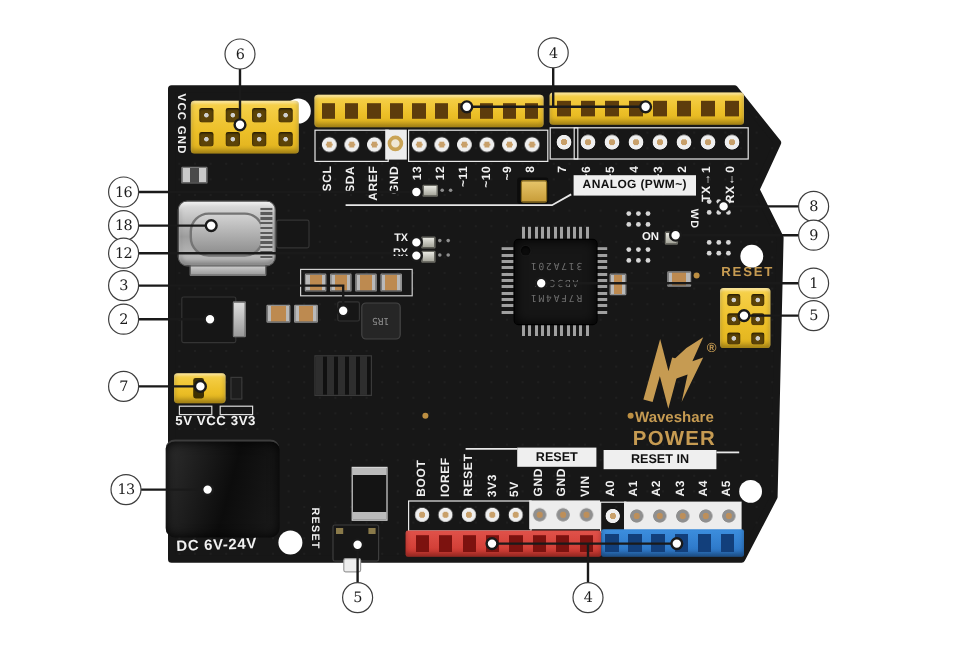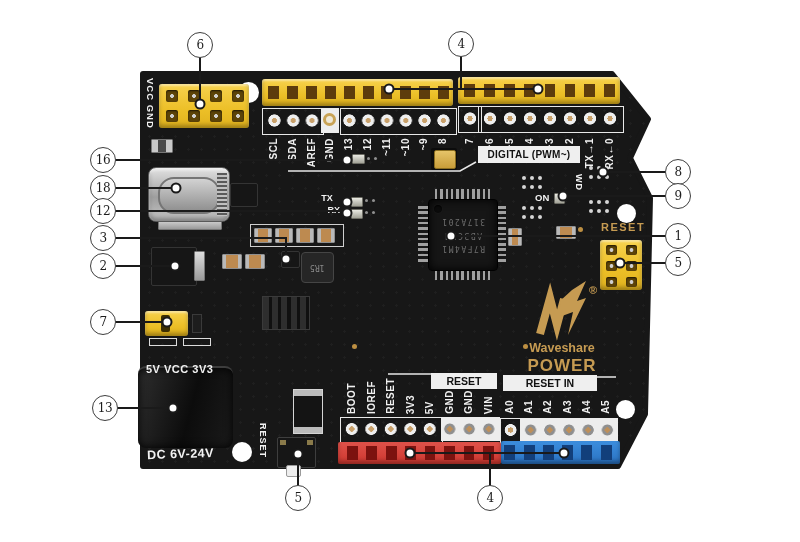--- a/index.html
+++ b/index.html
@@ -119,39 +119,39 @@
       <span class="pl pl-t" style="left: 484px;">~6</span>
       <span class="pl pl-t" style="left: 504px;">~5</span>
       <span class="pl pl-t" style="left: 524px;">4</span>
       <span class="pl pl-t" style="left: 544px;">~3</span>
       <span class="pl pl-t" style="left: 564px;">2</span>
       <span class="pl pl-t" style="left: 584px;">TX→1</span>
       <span class="pl pl-t" style="left: 604px;">RX←0</span>
     </div>
 
   <div class="boxlabel" style="z-index:9;left:478px;top:146px;width:102px;height:17px;font-size:10px;letter-spacing:.3px;">
-    <span>DIGITAL (PWM~)</span>
+    <span>ANALOG (PWM~)</span>
   </div>
 
   <div class="abs" style="z-index:8;left:148px;top:167px;width:80px;height:53px;border-radius:8px;border:1px solid #5a5a5a;background:linear-gradient(180deg,#e2e2e2,#9e9e9e 55%,#c4c4c4);box-shadow:inset 0 2px 3px rgba(255,255,255,.6),inset 0 -3px 4px rgba(0,0,0,.35);">
     <div class="abs" style="left:9px;top:9px;width:58px;height:33px;border-radius:16px;border:2px solid #757575;background:linear-gradient(#d2d2d2,#8d8d8d);"></div>
     <div class="abs" style="left:68px;top:5px;width:10px;height:43px;background:repeating-linear-gradient(180deg,#5a5a5a 0 2px,#c0c0c0 2px 4px);"></div>
   </div>
   <div class="sil" style="z-index:7;left:158px;top:218px;width:62px;height:10px;"></div>
 
   <div class="blk" style="z-index:8;left:151px;top:247px;width:44px;height:37px;"></div>
   <div class="sil" style="z-index:8;left:194px;top:251px;width:9px;height:28px;"></div>
 
   <div class="yellow" style="z-index:8;left:145px;top:311px;width:43px;height:25px;">
     <div class="abs" style="left:16px;top:4px;width:9px;height:17px;background:#3d2f02;border-radius:2px;"></div>
   </div>
   <div class="abs" style="z-index:8;left:192px;top:314px;width:8px;height:17px;background:#1d1d1d;border:1px solid #3a3a3a;"></div>
   <div class="abs" style="z-index:8;left:149px;top:338px;width:26px;height:6px;border:1px solid #dcdcdc;"></div>
   <div class="abs" style="z-index:8;left:183px;top:338px;width:26px;height:6px;border:1px solid #dcdcdc;"></div>
-  <div class="silk" style="z-index:9;left:146px;top:363px;font-size:11px;letter-spacing:.5px;">5V VCC 3V3</div>
+  <div class="silk" style="z-index:9;left:146px;top:345px;font-size:11px;letter-spacing:.5px;">5V VCC 3V3</div>
 
   <div class="abs" style="z-index:8;left:138px;top:366px;width:95px;height:80px;border-radius:8px;background:linear-gradient(105deg,#2e2e2e,#0c0c0c 55%,#1b1b1b);border-top:2px solid #3d3d3d;box-shadow:inset 0 0 10px #000;"></div>
   <div class="silk" style="z-index:9;left:147px;top:447px;font-size:12.5px;transform:rotate(-2deg);letter-spacing:.5px;">DC 6V-24V</div>
 
   <div class="silk vdown" style="z-index:9;left:258px;top:423px;font-size:9px;letter-spacing:1px;">RESET</div>
   <div class="blk" style="z-index:8;left:277px;top:437px;width:37px;height:29px;border:1px solid #3e3e3e;">
     <div class="abs" style="left:2px;top:2px;width:6px;height:5px;background:#8a7a4a;"></div>
     <div class="abs" style="right:2px;top:2px;width:6px;height:5px;background:#8a7a4a;"></div>
   </div>
   <div class="abs" style="z-index:8;left:286px;top:465px;width:13px;height:10px;background:#eeeeee;border:1px solid #9a9a9a;border-radius:2px;"></div>
@@ -168,21 +168,21 @@
     </div>
     <div class="abs" style="left:5px;top:5px;width:8px;height:8px;border-radius:50%;background:#0b0b0b;box-shadow:inset 0 1px 2px #000,0 0 1px #333;"></div>
   </div>
   <div class="abs" style="z-index:7;left:435px;top:189px;width:56px;height:10px;background:repeating-linear-gradient(90deg,#a0a0a0 0 2.5px,rgba(0,0,0,0) 2.5px 5.3px);"></div>
   <div class="abs" style="z-index:7;left:435px;top:270px;width:56px;height:10px;background:repeating-linear-gradient(90deg,#a0a0a0 0 2.5px,rgba(0,0,0,0) 2.5px 5.3px);"></div>
   <div class="abs" style="z-index:7;left:418px;top:206px;width:10px;height:56px;background:repeating-linear-gradient(180deg,#a0a0a0 0 2.5px,rgba(0,0,0,0) 2.5px 5.3px);"></div>
   <div class="abs" style="z-index:7;left:496px;top:206px;width:10px;height:56px;background:repeating-linear-gradient(180deg,#a0a0a0 0 2.5px,rgba(0,0,0,0) 2.5px 5.3px);"></div>
 
   <div class="led" style="z-index:8;left:352px;top:154px;width:11px;height:8px;"></div>
   <div class="dots2" style="z-index:8;left:367px;top:157px;"></div>
-  <div class="silk" style="z-index:9;left:314px;top:193px;width:26px;font-size:9px;text-align:center;">TX</div>
+  <div class="silk" style="z-index:9;left:314px;top:193px;width:26px;font-size:9px;text-align:right;">TX</div>
   <div class="silk" style="z-index:9;left:314px;top:205px;width:26px;font-size:9px;text-align:right;">RX</div>
   <div class="led" style="z-index:8;left:351px;top:197px;width:10px;height:8px;"></div>
   <div class="led" style="z-index:8;left:351px;top:209px;width:10px;height:8px;"></div>
   <div class="dots2v" style="z-index:8;left:365px;top:199px;"></div>
 
   <div class="silk vdown" style="z-index:9;left:574px;top:174px;font-size:9px;letter-spacing:1px;">WD</div>
   <div class="dots6" style="z-index:8;left:589px;top:166px;"></div>
   <div class="dots6" style="z-index:8;left:589px;top:200px;"></div>
   <div class="dots6" style="z-index:8;left:522px;top:176px;"></div>
   <div class="dots6" style="z-index:8;left:522px;top:206px;"></div>

